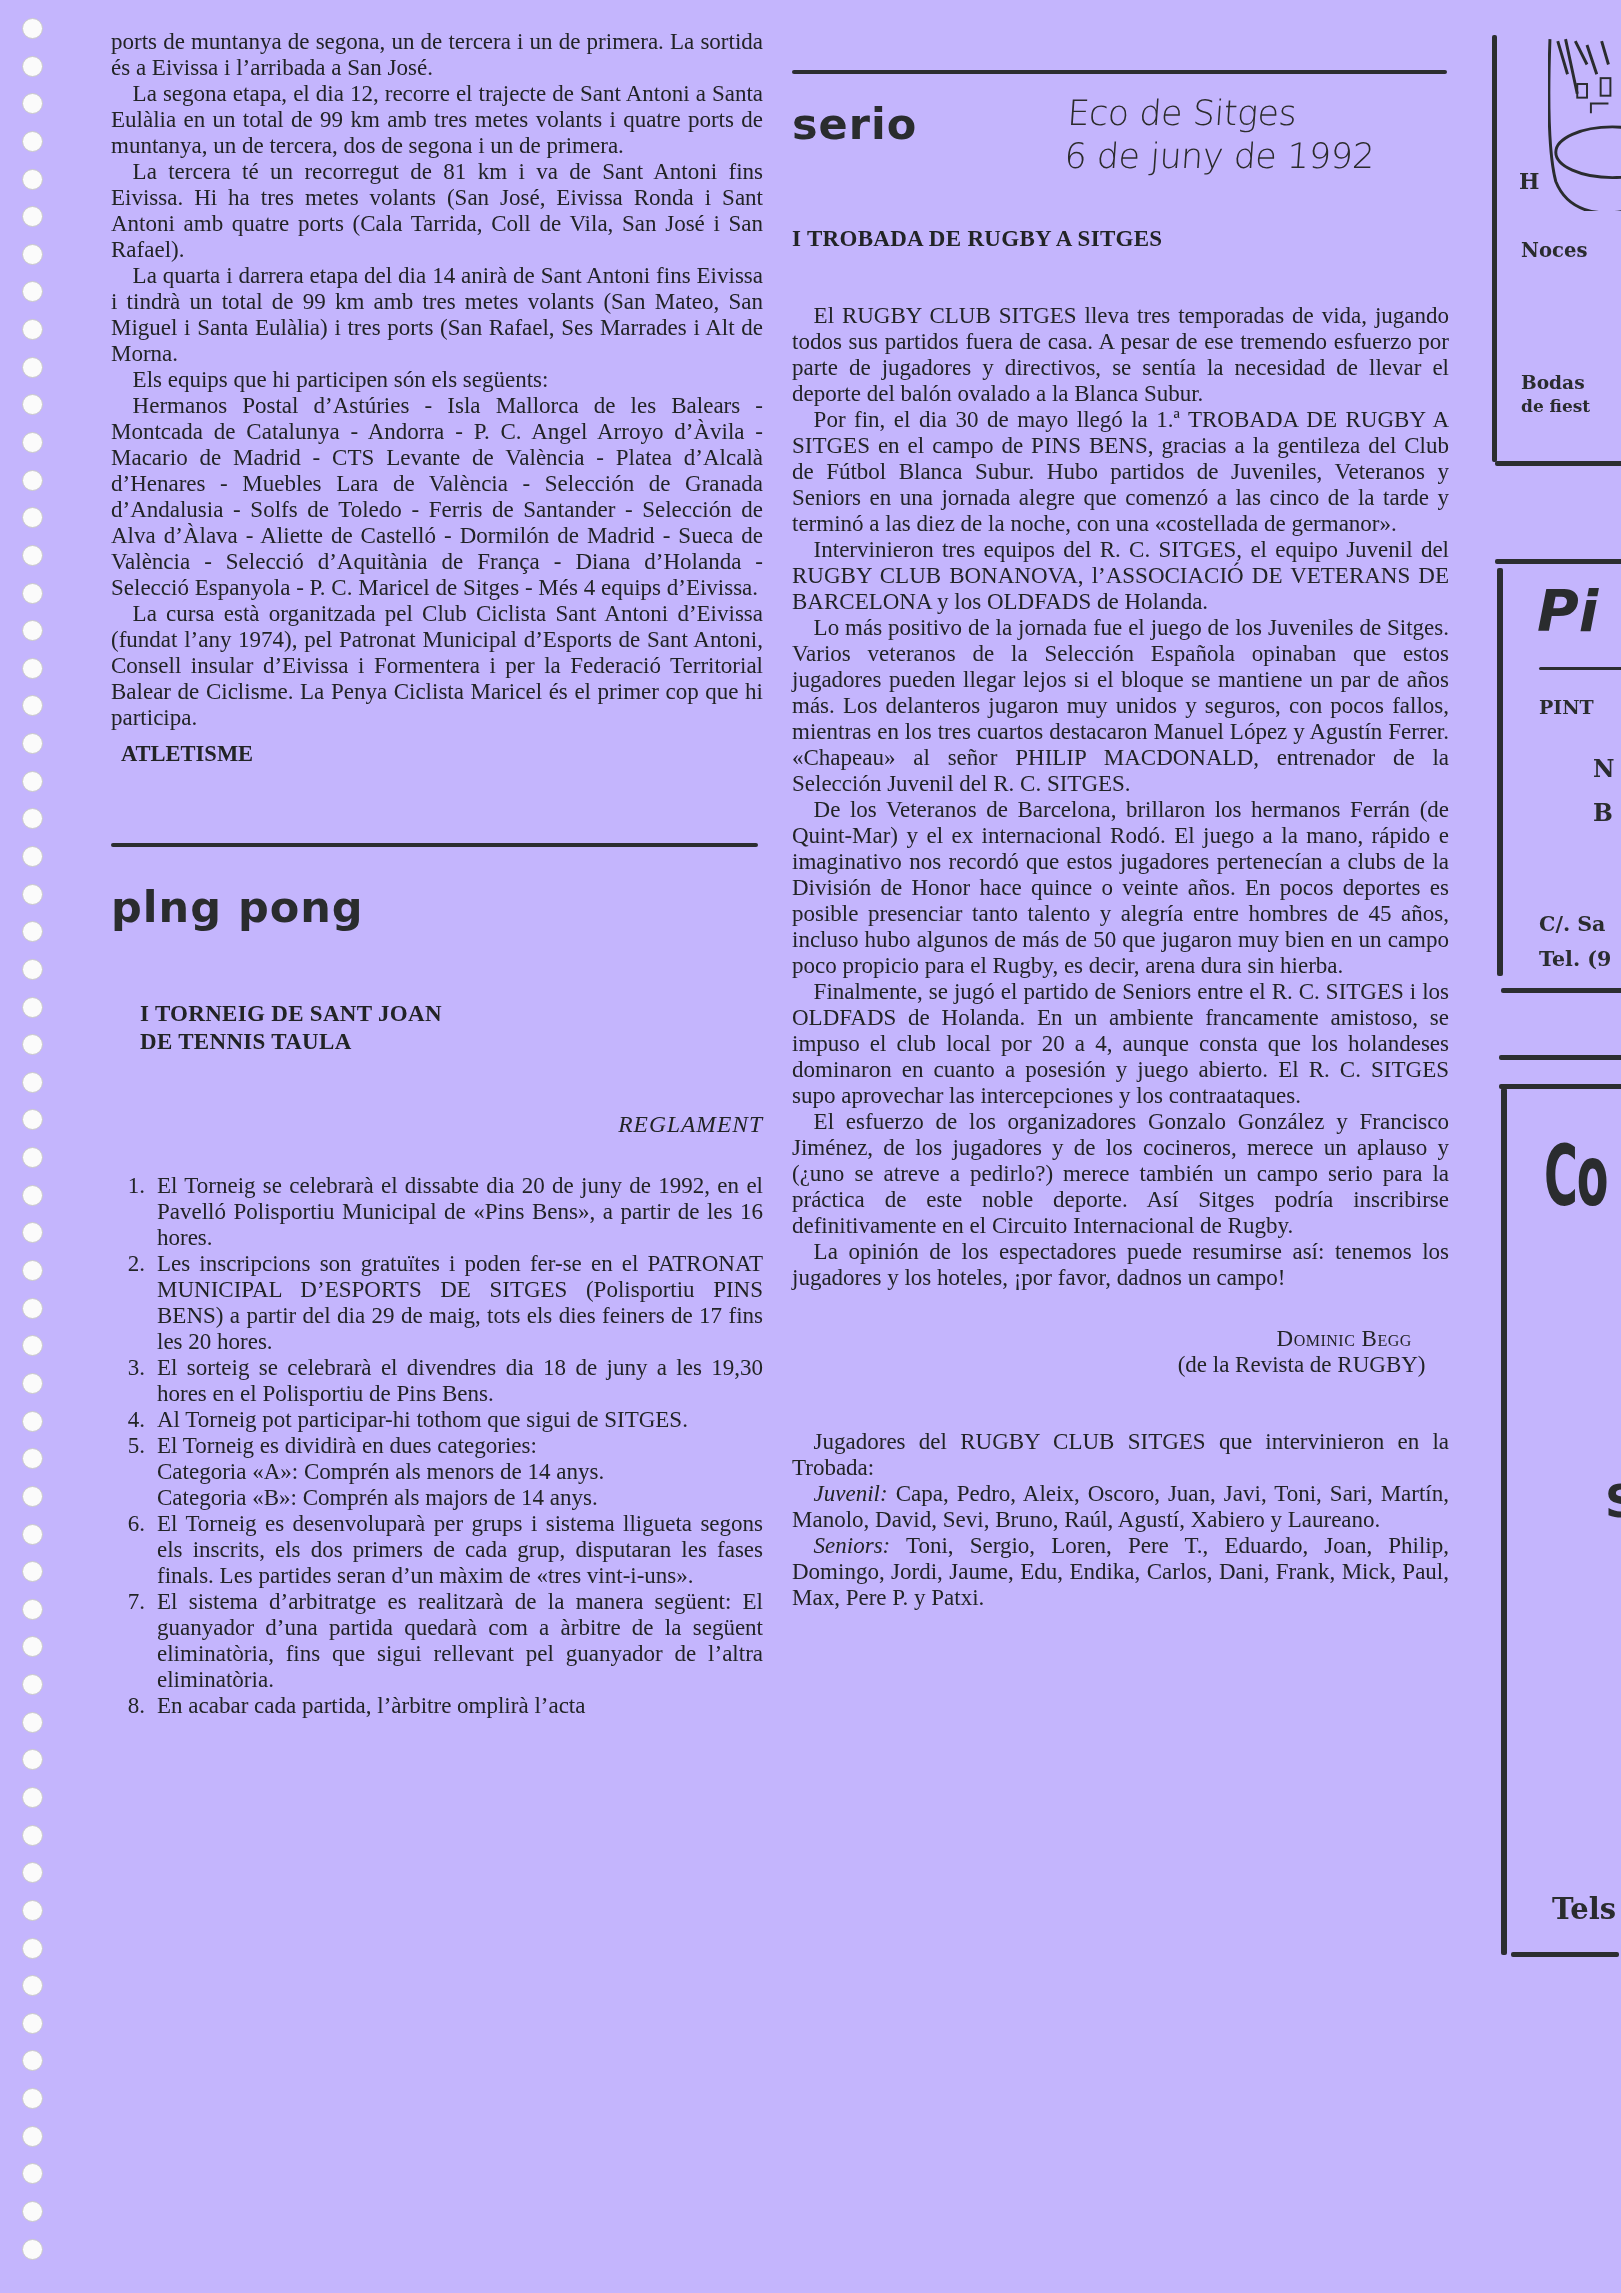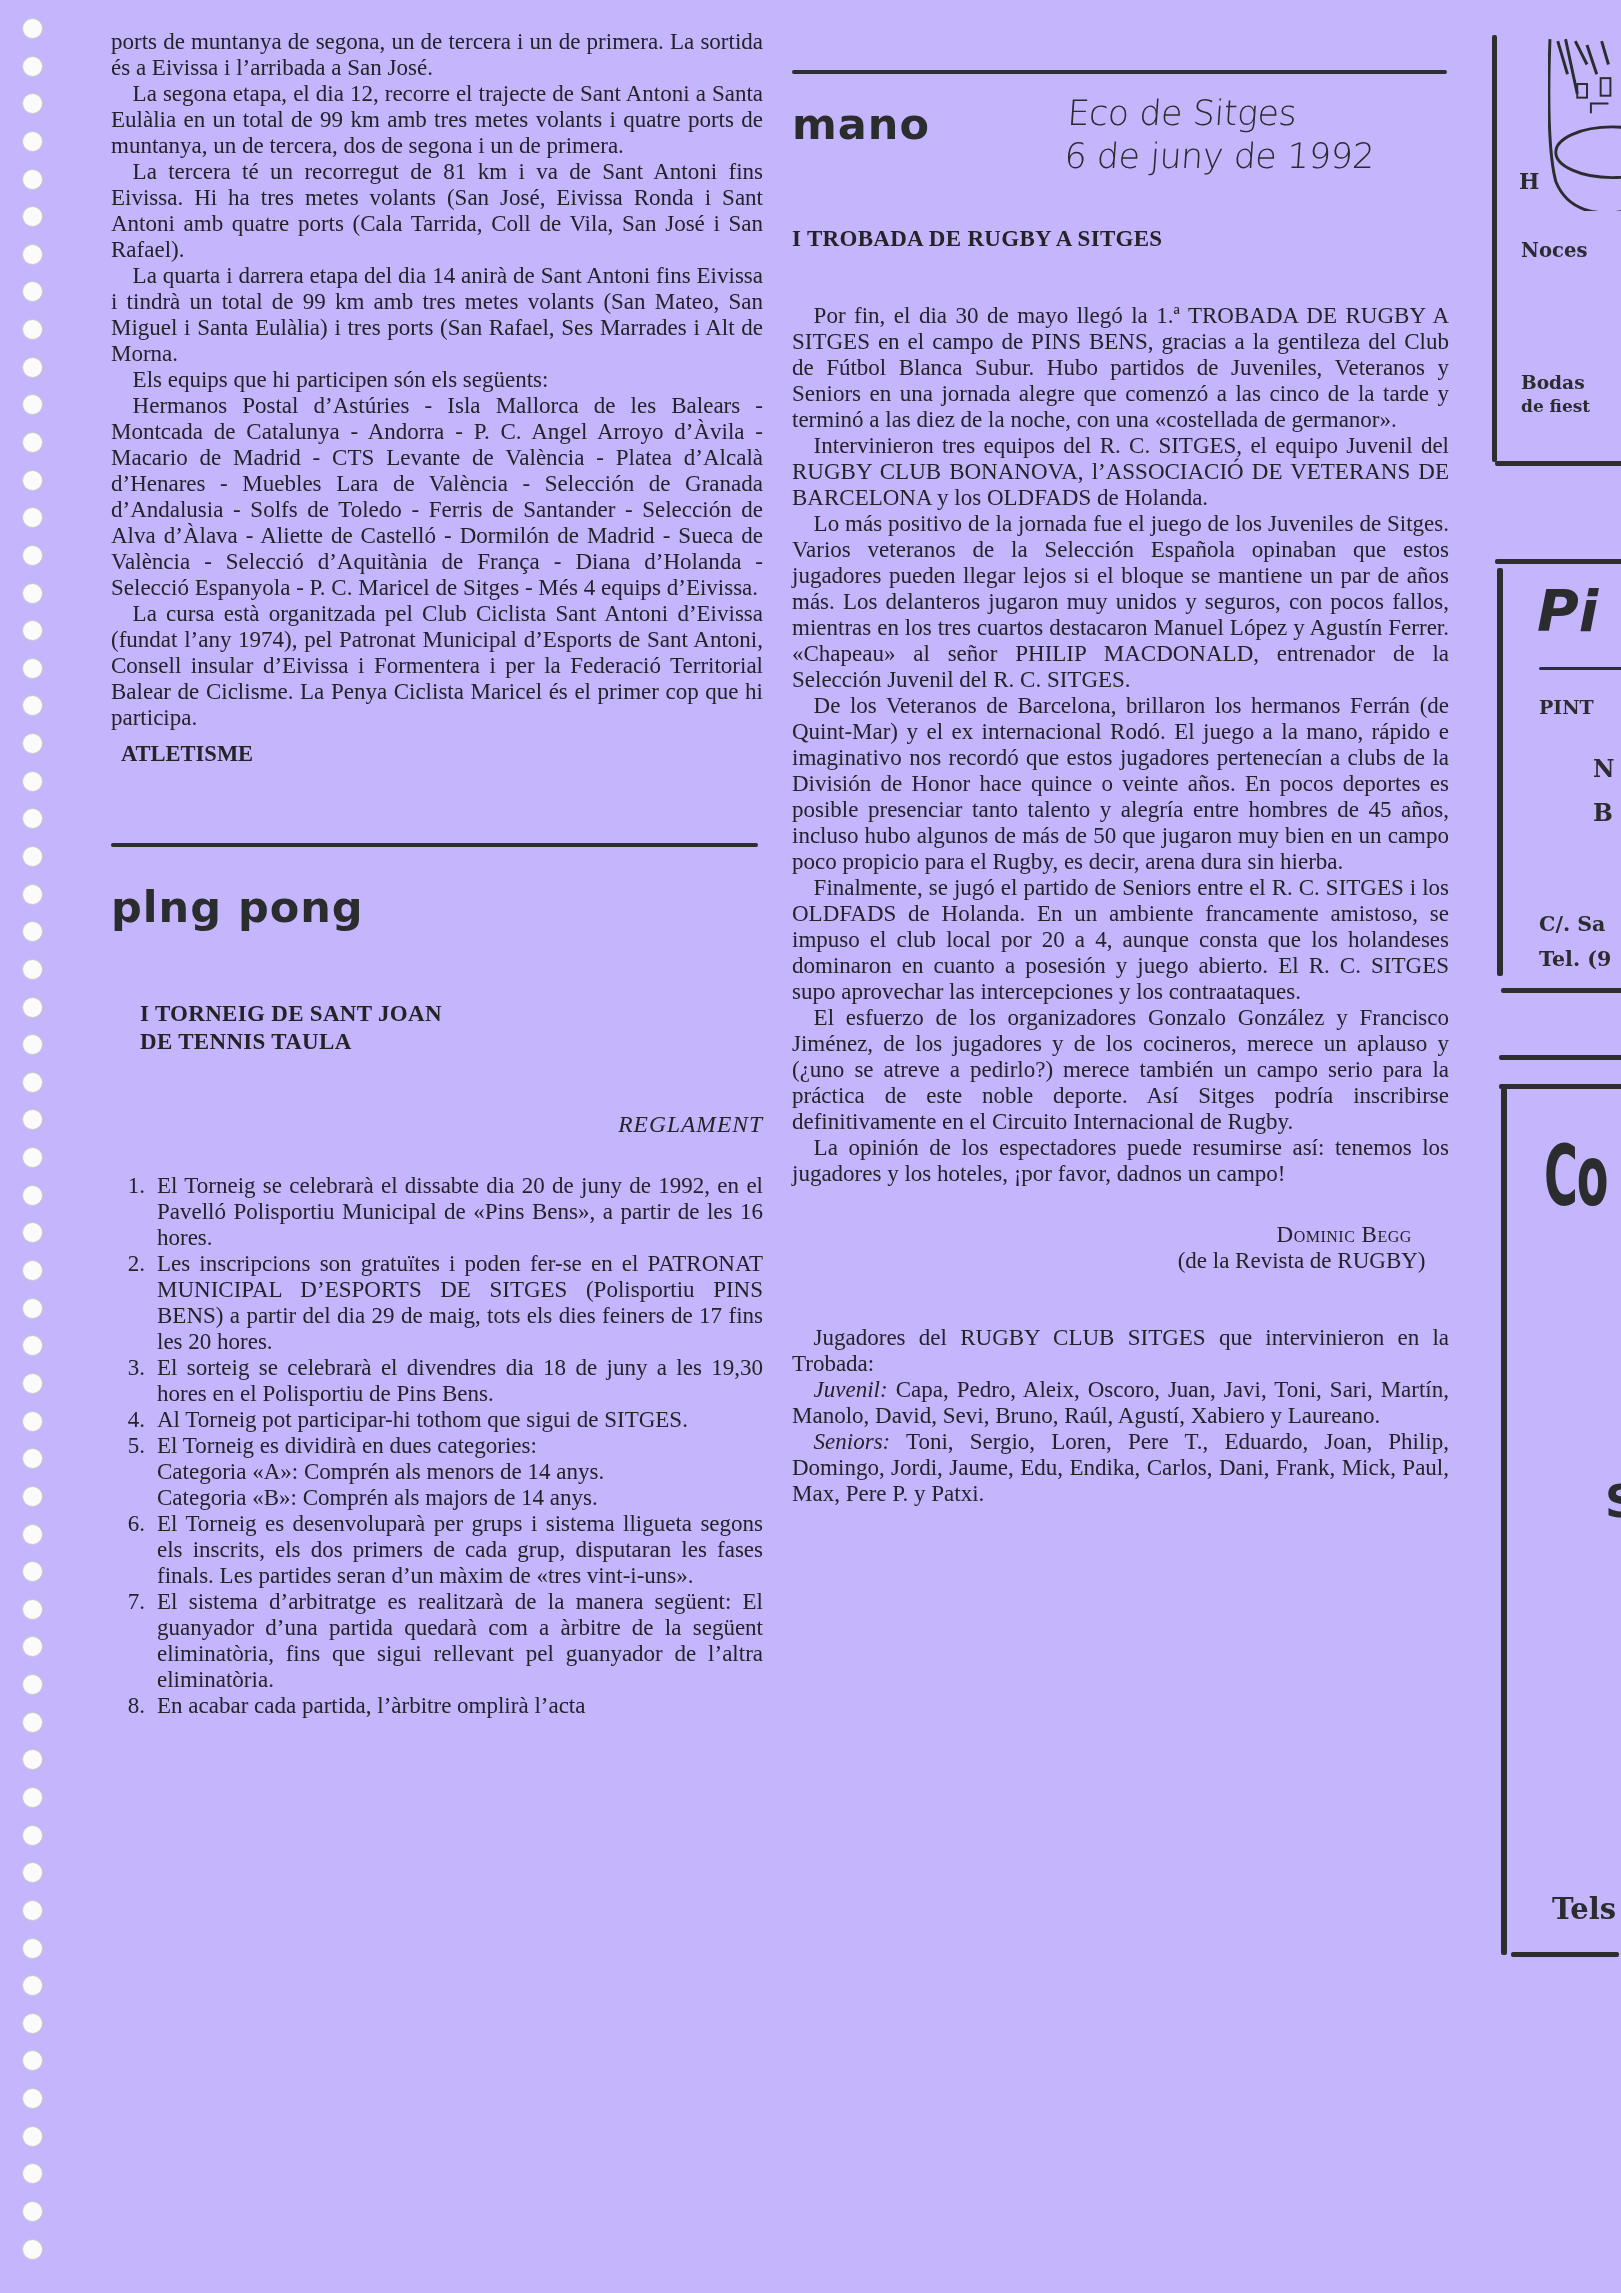--- a/index.html
+++ b/index.html
@@ -147,28 +147,29 @@
         <li><span class="num">4.</span><span>Al Torneig pot participar-hi tothom que sigui de SITGES.</span></li>
         <li><span class="num">5.</span><span>El Torneig es dividirà en dues categories:</span><div>Categoria «A»: Comprén als menors de 14 anys.</div><div>Categoria «B»: Comprén als majors de 14 anys.</div></li>
         <li><span class="num">6.</span><span>El Torneig es desenvoluparà per grups i sistema lligueta segons els inscrits, els dos primers de cada grup, disputaran les fases finals. Les partides seran d’un màxim de «tres vint-i-uns».</span></li>
         <li><span class="num">7.</span><span>El sistema d’arbitratge es realitzarà de la manera següent: El guanyador d’una partida quedarà com a àrbitre de la següent eliminatòria, fins que sigui rellevant pel guanyador de l’altra eliminatòria.</span></li>
         <li><span class="num">8.</span><span>En acabar cada partida, l’àrbitre omplirà l’acta</span></li>
       </ol>
   </div>
 
   <div class="col-mid">
     <div class="rule" style="position:absolute; left:0; top:41px; width:655px;"></div>
-    <div class="section-logo" style="position:absolute; left:0; top:74px;">mano</div>
+    <div class="section-logo" style="position:absolute; left:0; top:74px;">serio</div>
     <div class="handwriting">
       <div>Eco de Sitges</div>
       <div>6 de juny de 1992</div>
     </div>
     <div class="article-title" style="position:absolute; left:0; top:196px; width:657px;">I TROBADA DE RUGBY A SITGES</div>
 
     <div class="body-text" id="rugby-body" style="position:absolute; left:0; top:274px; width:657px;">
+        <p>El RUGBY CLUB SITGES lleva tres temporadas de vida, jugando todos sus partidos fuera de casa. A pesar de ese tremendo esfuerzo por parte de jugadores y directivos, se sentía la necesidad de llevar el deporte del balón ovalado a la Blanca Subur.</p>
         <p>Por fin, el dia 30 de mayo llegó la 1.ª TROBADA DE RUGBY A SITGES en el campo de PINS BENS, gracias a la gentileza del Club de Fútbol Blanca Subur. Hubo partidos de Juveniles, Veteranos y Seniors en una jornada alegre que comenzó a las cinco de la tarde y terminó a las diez de la noche, con una «costellada de germanor».</p>
         <p>Intervinieron tres equipos del R. C. SITGES, el equipo Juvenil del RUGBY CLUB BONANOVA, l’ASSOCIACIÓ DE VETERANS DE BARCELONA y los OLDFADS de Holanda.</p>
         <p>Lo más positivo de la jornada fue el juego de los Juveniles de Sitges. Varios veteranos de la Selección Española opinaban que estos jugadores pueden llegar lejos si el bloque se mantiene un par de años más. Los delanteros jugaron muy unidos y seguros, con pocos fallos, mientras en los tres cuartos destacaron Manuel López y Agustín Ferrer. «Chapeau» al señor PHILIP MACDONALD, entrenador de la Selección Juvenil del R. C. SITGES.</p>
         <p>De los Veteranos de Barcelona, brillaron los hermanos Ferrán (de Quint-Mar) y el ex internacional Rodó. El juego a la mano, rápido e imaginativo nos recordó que estos jugadores pertenecían a clubs de la División de Honor hace quince o veinte años. En pocos deportes es posible presenciar tanto talento y alegría entre hombres de 45 años, incluso hubo algunos de más de 50 que jugaron muy bien en un campo poco propicio para el Rugby, es decir, arena dura sin hierba.</p>
         <p>Finalmente, se jugó el partido de Seniors entre el R. C. SITGES i los OLDFADS de Holanda. En un ambiente francamente amistoso, se impuso el club local por 20 a 4, aunque consta que los holandeses dominaron en cuanto a posesión y juego abierto. El R. C. SITGES supo aprovechar las intercepciones y los contraataques.</p>
         <p>El esfuerzo de los organizadores Gonzalo González y Francisco Jiménez, de los jugadores y de los cocineros, merece un aplauso y (¿uno se atreve a pedirlo?) merece también un campo serio para la práctica de este noble deporte. Así Sitges podría inscribirse definitivamente en el Circuito Internacional de Rugby.</p>
         <p>La opinión de los espectadores puede resumirse así: tenemos los jugadores y los hoteles, ¡por favor, dadnos un campo!</p>
         <div class="signature" style="margin-top: 35px; padding-right: 23.5px;">
           <div class="smallcaps" style="padding-right: 13.7px;">Dominic Begg</div>
           <div>(de la Revista de RUGBY)</div>

